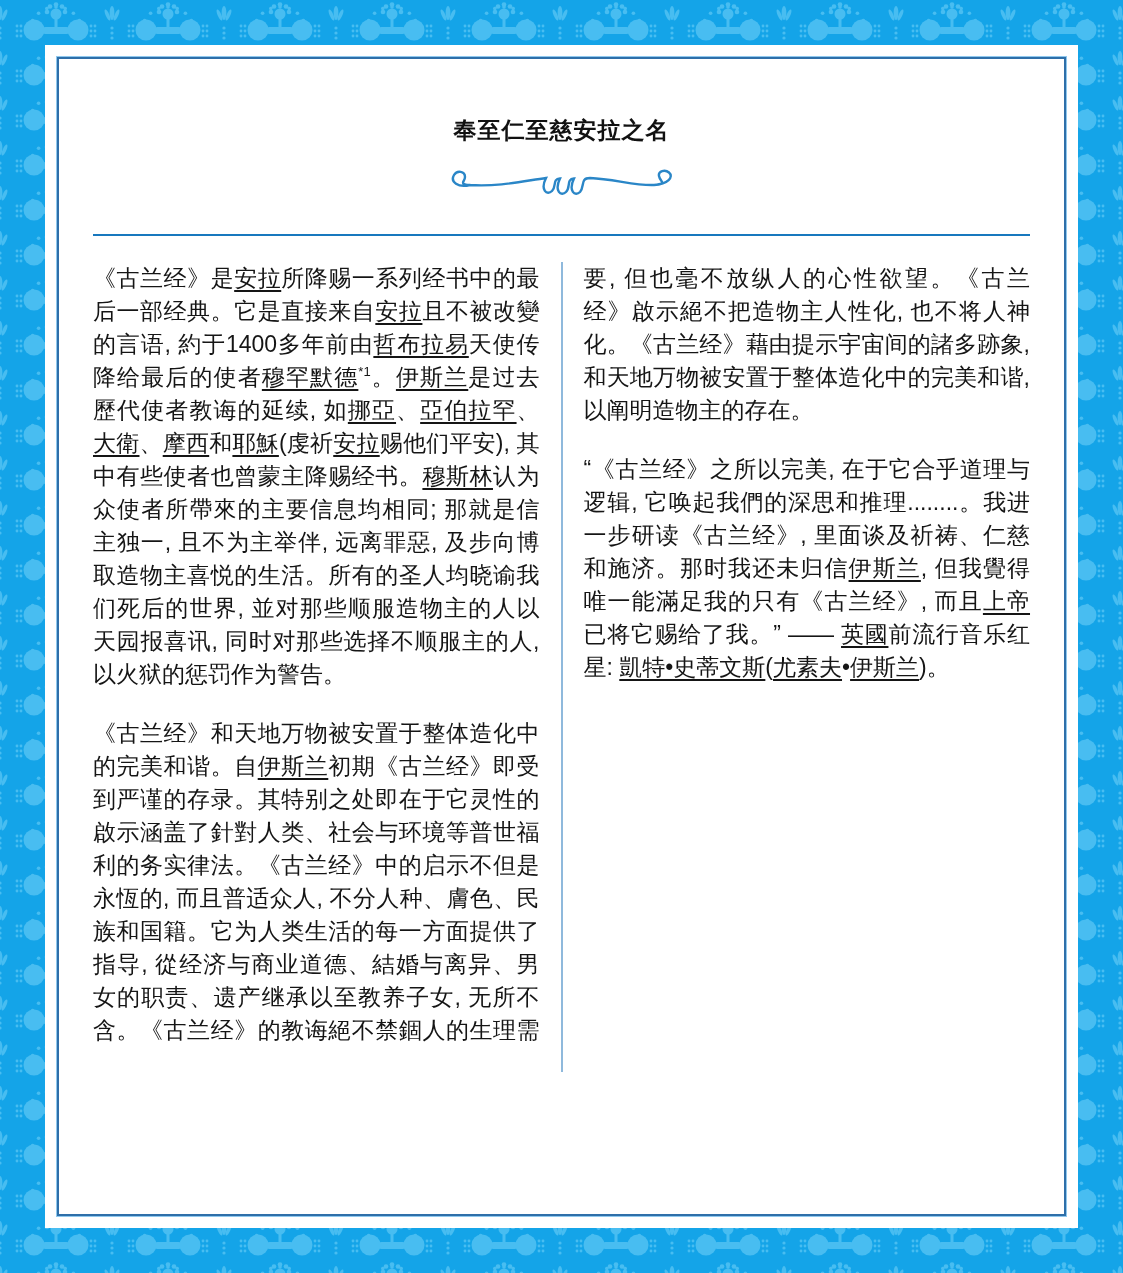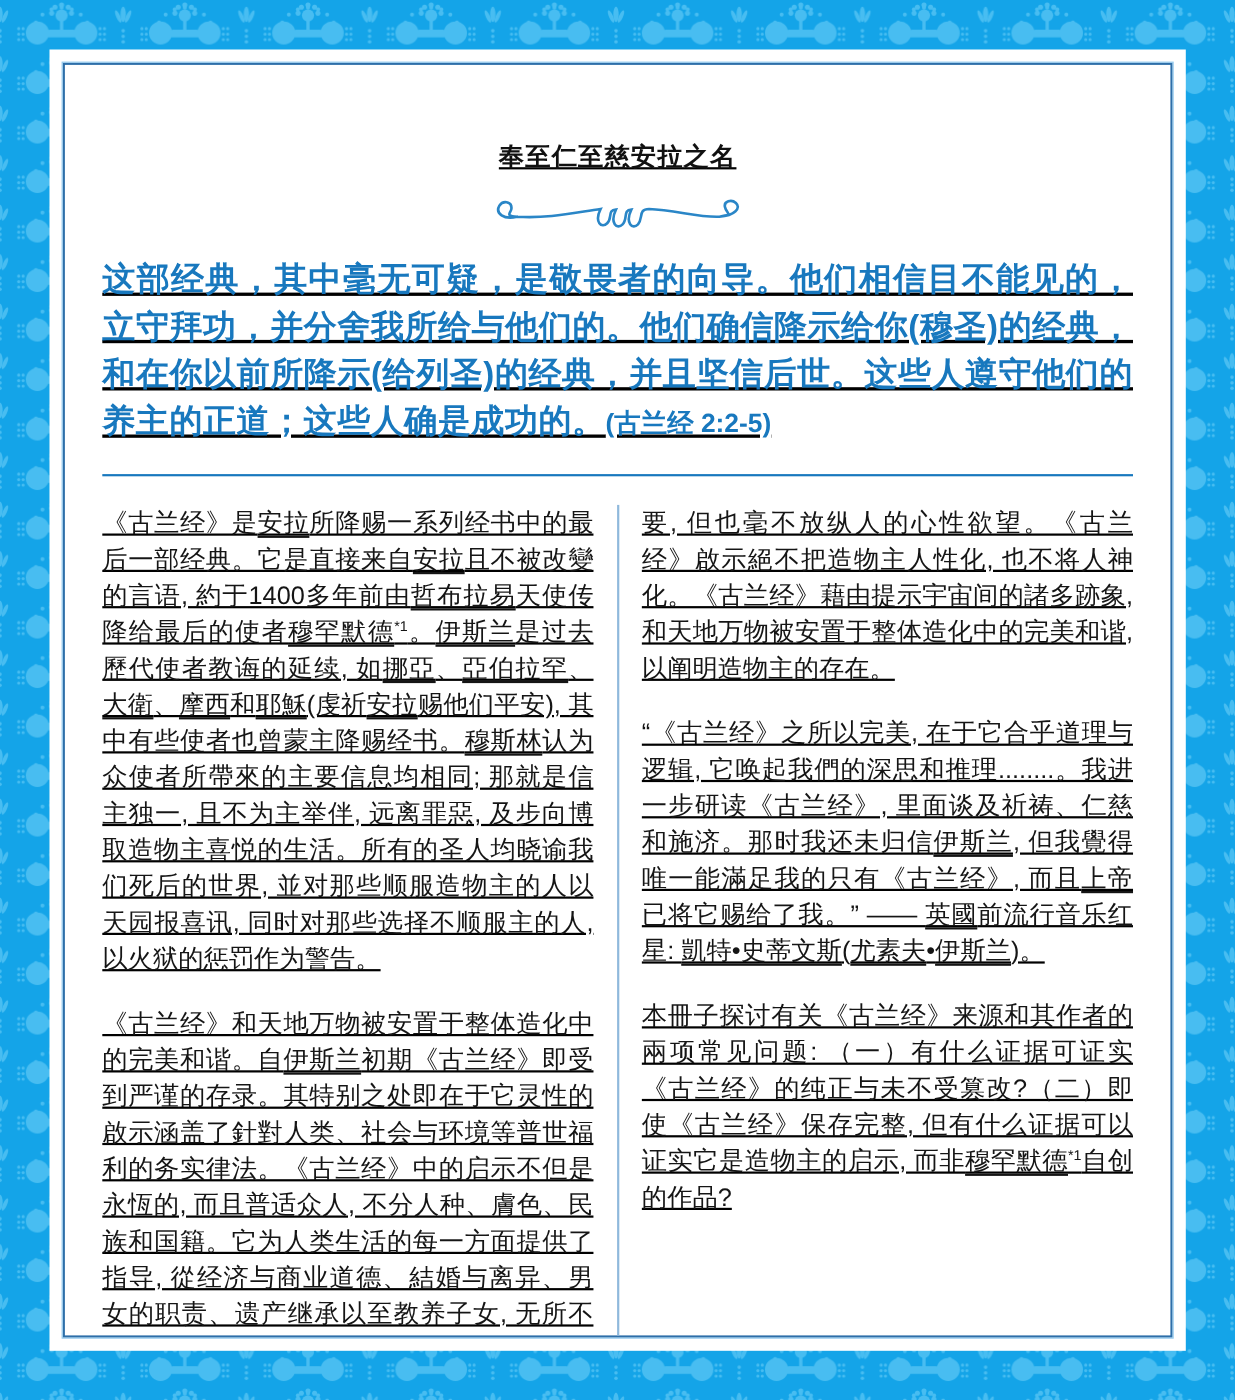--- a/index.html
+++ b/index.html
@@ -16,23 +16,22 @@
   .panel {
     position:absolute;
     left:45px; top:45px; right:45px; bottom:45px;
     background:#ffffff;
     padding:12px;
   }
   .panel-inner {
     height:100%;
     border:2.5px solid #2E6FA9;
     outline:1.5px solid #8FC8EE;
-    padding:42px 34px 0 34px;
+    padding:30px 34px 0 34px;
     overflow:hidden;
-    text-decoration:underline;
   }
   .bismillah {
     margin:26px 0 0 0;
     text-align:center;
     font-size:23px;
     font-weight:600;
     color:#111;
     letter-spacing:1px;
   }
   .flourish-wrap { text-align:center; margin:14px 0 4px 0; }
@@ -161,26 +160,24 @@
                    C125,27 120,19 128,18.5
                    C122,31 129,37 134,32
                    C139,26 134,18 144,18
                    C168,19 190,26 208,25
                    C222,24 228,17 223,12.5
                    C219,9 212,11 213,16
                    C214,22 222,23 208,25" fill="none" stroke="#2A86C7" stroke-width="2.4" stroke-linecap="round"></path>
         </svg>
       </div>
 
-      <p class="quote"><span>这部经典，其中毫无可疑，是敬畏者的向导。他们相信目不能见的，立守拜功，并分舍我所给与他们的。他们确信降示给你(穆圣)的经典，和在你以前所降示(给列圣)的经典，并且坚信后世。这些人遵守他们的养主的正道；这些人确是成功的。</span><span class="cite">(古兰经 2:2-5)</span></p>
 
       <hr class="rule">
 
       <div class="columns">
         <p class="body-para"><span>《古兰经》是</span><span class="u">安拉</span><span>所降赐一系列经书中的最后一部经典。它是直接来自</span><span class="u">安拉</span><span>且不被改變的言语, 約于1400多年前由</span><span class="u">哲布拉易</span><span>天使传降给最后的使者</span><span class="u">穆罕默德</span><sup>*1</sup><span>。</span><span class="u">伊斯兰</span><span>是过去歷代使者教诲的延续, 如</span><span class="u">挪亞</span><span>、</span><span class="u">亞伯拉罕</span><span>、</span><span class="u">大衛</span><span>、</span><span class="u">摩西</span><span>和</span><span class="u">耶穌</span><span>(虔祈</span><span class="u">安拉</span><span>赐他们平安), 其中有些使者也曾蒙主降赐经书。</span><span class="u">穆斯林</span><span>认为众使者所帶來的主要信息均相同;  那就是信主独一, 且不为主举伴, 远离罪惡, 及步向博取造物主喜悦的生活。所有的圣人均晓谕我们死后的世界, 並对那些顺服造物主的人以天园报喜讯, 同时对那些选择不顺服主的人, 以火狱的惩罚作为警告。</span></p>
         <p class="body-para"><span>《古兰经》和天地万物被安置于整体造化中的完美和谐。自</span><span class="u">伊斯兰</span><span>初期《古兰经》即受到严谨的存录。其特别之处即在于它灵性的啟示涵盖了針對人类、社会与环境等普世福利的务实律法。《古兰经》中的启示不但是永恆的, 而且普适众人, 不分人种、膚色、民族和国籍。它为人类生活的每一方面提供了指导, 從经济与商业道德、結婚与离异、男女的职责、遗产继承以至教养子女, 无所不含。《古兰经》的教诲絕不禁錮人的生理需要, 但也毫不放纵人的心性欲望。《古兰经》啟示絕不把造物主人性化, 也不将人神化。《古兰经》藉由提示宇宙间的諸多跡象, 和天地万物被安置于整体造化中的完美和谐, 以阐明造物主的存在。</span></p>
         <p class="body-para"><span>“《古兰经》之所以完美, 在于它合乎道理与逻辑, 它唤起我們的深思和推理........。我进一步研读《古兰经》, 里面谈及祈祷、仁慈和施济。那时我还未归信</span><span class="u">伊斯兰</span><span>, 但我覺得唯一能滿足我的只有《古兰经》, 而且</span><span class="u">上帝</span><span>已将它赐给了我。” —— </span><span class="u">英國</span><span>前流行音乐红星: </span><span class="u">凱特•史蒂文斯</span><span>(</span><span class="u">尤素夫</span><span>•</span><span class="u">伊斯兰</span><span>)。</span></p>
-        <p class="body-para"><span>本冊子探讨有关《古兰经》来源和其作者的兩项常见问题: （一）有什么证据可证实《古兰经》的纯正与未不受篡改?（二）即使《古兰经》保存完整, 但有什么证据可以证实它是造物主的启示, 而非</span><span class="u">穆罕默德</span><sup>*1</sup><span>自创的作品?</span></p>
       </div>
 
     </div>
   </div>
 </div>
 
 </body></html>

